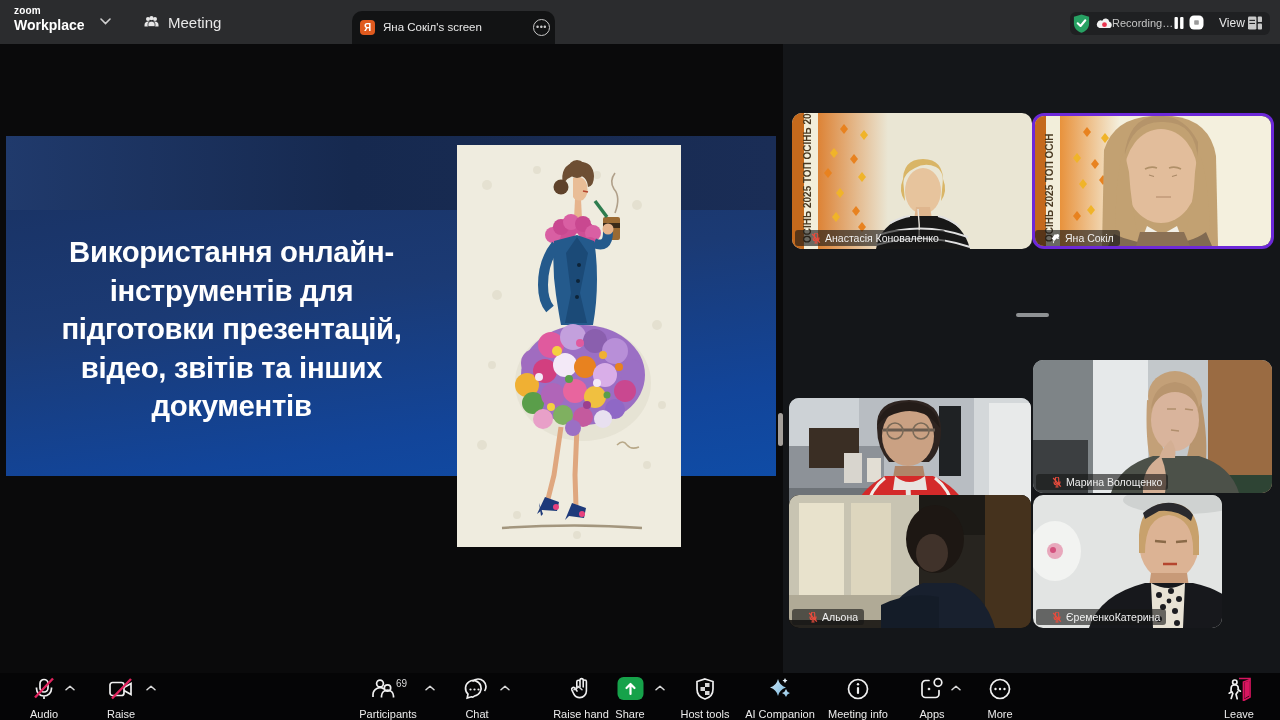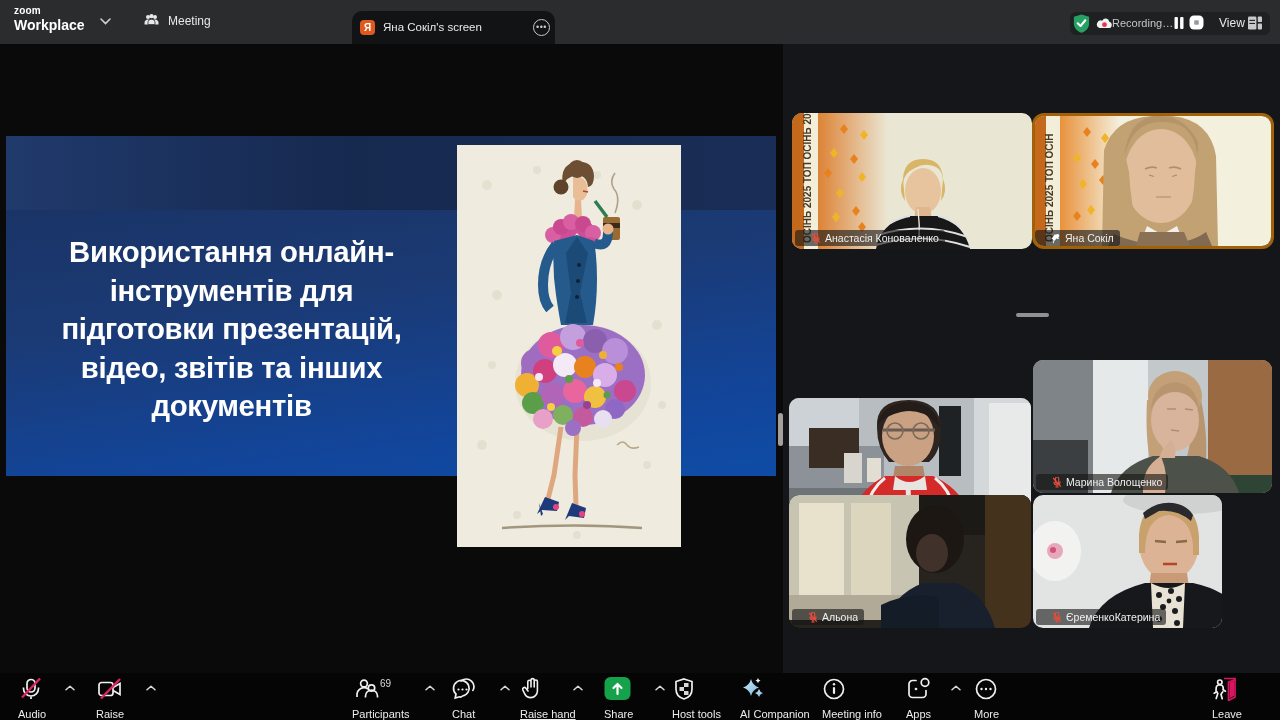--- a/index.html
+++ b/index.html
@@ -5,21 +5,21 @@
   * { margin:0; padding:0; box-sizing:border-box; }
   html,body { width:1280px; height:720px; overflow:hidden; background:#0d0e10; }
   body { font-family:"Liberation Sans", sans-serif; position:relative; }
   .abs { position:absolute; }
 
   
   #topbar { left:0; top:0; width:1280px; height:44px; background:#2b2c2e; }
   #zlogo { left:14px; top:6px; color:#fff; line-height:1; }
   #zlogo .z1 { font-size:10px; font-weight:bold; letter-spacing:.2px; }
   #zlogo .z2 { font-size:14px; font-weight:bold; margin-top:2px; }
-  #meettab { left:144px; top:14px; color:#e8e8e8; font-size:12px; display:flex; align-items:flex-start; gap:9px; }
+  #meettab { left:144px; top:14px; color:#e8e8e8; font-size:15px; display:flex; align-items:center; gap:9px; }
   #activetab { left:352px; top:11px; width:203px; height:33px; background:#121314; border-radius:10px 10px 0 0; }
   #avatarYa { left:8px; top:9px; width:15px; height:15px; background:#e05a1e; border-radius:4px; color:#fff; font-size:10px; font-weight:bold; text-align:center; line-height:15px; }
   #tabtitle { left:31px; top:10px; color:#e9e9e9; font-size:11.5px; }
   #tabdots { left:181px; top:8px; width:17px; height:17px; border:1.4px solid #c9c9c9; border-radius:50%; color:#c9c9c9; font-size:9px; text-align:center; line-height:15px; letter-spacing:.5px; }
   #recbox { left:1070px; top:12px; width:200px; height:23px; background:#1f2022; border-radius:6px; }
   #rectext { color:#c6c6c6; font-size:11px; }
   #viewtxt { color:#e8e8e8; font-size:12px; }
 
   
   #stage { left:0; top:44px; width:783px; height:629px; background:#0a0a0b; }
@@ -33,21 +33,21 @@
   #scrollbar { left:778px; top:369px; width:5px; height:33px; background:#a5a09b; border-radius:3px; }
 
   
   #rpanel { left:783px; top:44px; width:497px; height:629px; background:#141619; }
   .thumb { position:absolute; border-radius:10px; overflow:hidden; background:#000; }
   #divider { left:1016px; top:313px; width:33px; height:4px; background:#8f9294; border-radius:2px; }
   .namelabel { position:absolute; left:3px; bottom:3px; height:16px; background:rgba(23,23,23,.62); border-radius:3px; display:flex; align-items:center; padding:0 6px 0 16px; gap:4px; color:#f0f0f0; font-size:10.5px; white-space:nowrap; }
 
   
   #toolbar { left:0; top:673px; width:1280px; height:47px; background:#050506; }
-  .tbtn { position:absolute; top:4px; color:#ececec; }
+  .tbtn { position:absolute; top:4px; text-align:center; color:#ececec; }
   .tbtn .lab { font-size:11px; margin-top:3px; color:#ececec; }
 </style>
 </head>
 <body>
 
 <div class="abs" id="topbar"></div>
 <div class="abs" id="zlogo">
     <div class="z1">zoom</div>
     <div class="z2">Workplace</div>
   </div>
@@ -250,21 +250,21 @@
       <path d="M146 103 Q158 106 168 114"></path>
     </g>
     <path d="M126 96 Q128 112 127 128" stroke="#e8e4dc" stroke-width="1.4" fill="none"></path>
   </svg>
   <div class="namelabel"><svg width="10" height="11" viewBox="0 0 10 11">
         <path d="M3.5 1.5 a1.6 1.6 0 0 1 3.2 0 V5 a1.6 1.6 0 0 1 -3.2 0 Z M2 4.5 V5 a3 3 0 0 0 6 0 V4.5 M5 8 V10 M3.4 10 H6.6" stroke="#e84c3d" stroke-width="1.1" fill="none"></path>
         <line x1="1.2" y1="1" x2="8.8" y2="9.6" stroke="#e84c3d" stroke-width="1.3"></line>
       </svg>Анастасія Коноваленко</div>
 </div>
 
-<div class="thumb" style="left:1032px; top:113px; width:242px; height:136px; border:3px solid #a16207; border-radius:12px;">
+<div class="thumb" style="left:1032px; top:113px; width:242px; height:136px; border:3px solid #6d28d9; border-radius:12px;">
   <svg width="236" height="130" viewBox="0 0 236 130">
     <rect width="236" height="130" fill="#f4f0de"></rect>
     <rect x="0" y="0" width="11" height="130" fill="#c4691c"></rect>
     <rect x="11" y="0" width="14" height="130" fill="#f2eeda"></rect>
     <text x="18" y="126" transform="rotate(-90 18 126)" font-size="10" font-weight="bold" fill="#4a3a22" font-family="Liberation Sans">ОСІНЬ 2025 ТОП ОСІН</text>
     <rect x="25" y="0" width="60" height="130" fill="url(#og2)"></rect>
     <defs>
       <linearGradient id="og2" x1="0" y1="0" x2="1" y2="0">
         <stop offset="0" stop-color="#e8923c"></stop>
           <stop offset="1" stop-color="#e8923c" stop-opacity="0"></stop>
@@ -467,21 +467,21 @@
     </g>
     <circle cx="6.5" cy="12.5" r="1.1" fill="#f0f0f0"></circle>
       <circle cx="10.5" cy="12.5" r="1.1" fill="#f0f0f0"></circle>
       <circle cx="14.5" cy="12.5" r="1.1" fill="#f0f0f0"></circle>
   </svg>
   <div class="lab">Chat</div>
 </div>
 <svg class="abs" style="top:685px; left:500px;" width="10" height="6" viewBox="0 0 10 6">
     <path d="M1 4.8 L5 1.2 L9 4.8" stroke="#d8d8d8" stroke-width="1.5" fill="none" stroke-linecap="round" stroke-linejoin="round"></path>
   </svg>
-<div class="tbtn" style="left:520px; top:677px; width:66px;text-decoration:underline;">
+<div class="tbtn" style="left:548px; top:677px; width:66px;">
   <svg width="24" height="24" viewBox="0 0 24 24">
     <g stroke="#f0f0f0" stroke-width="1.6" fill="none" stroke-linecap="round" stroke-linejoin="round">
       <path d="M7.8 11.5 V4.8 a1.6 1.6 0 0 1 3.2 0 V10 M11 10 V3.2 a1.6 1.6 0 0 1 3.2 0 V10 M14.2 10 V4.6 a1.6 1.6 0 0 1 3.2 0 V14 a6.6 6.6 0 0 1 -6.6 6.6 a6.8 6.8 0 0 1 -6 -3.6 l-2 -4.2 a1.7 1.7 0 0 1 2.9 -1.7 l2.3 3"></path>
     </g>
   </svg>
   <div class="lab">Raise hand</div>
 </div>
 <svg class="abs" style="top:685px; left:573px;" width="10" height="6" viewBox="0 0 10 6">
     <path d="M1 4.8 L5 1.2 L9 4.8" stroke="#d8d8d8" stroke-width="1.5" fill="none" stroke-linecap="round" stroke-linejoin="round"></path>
   </svg>

